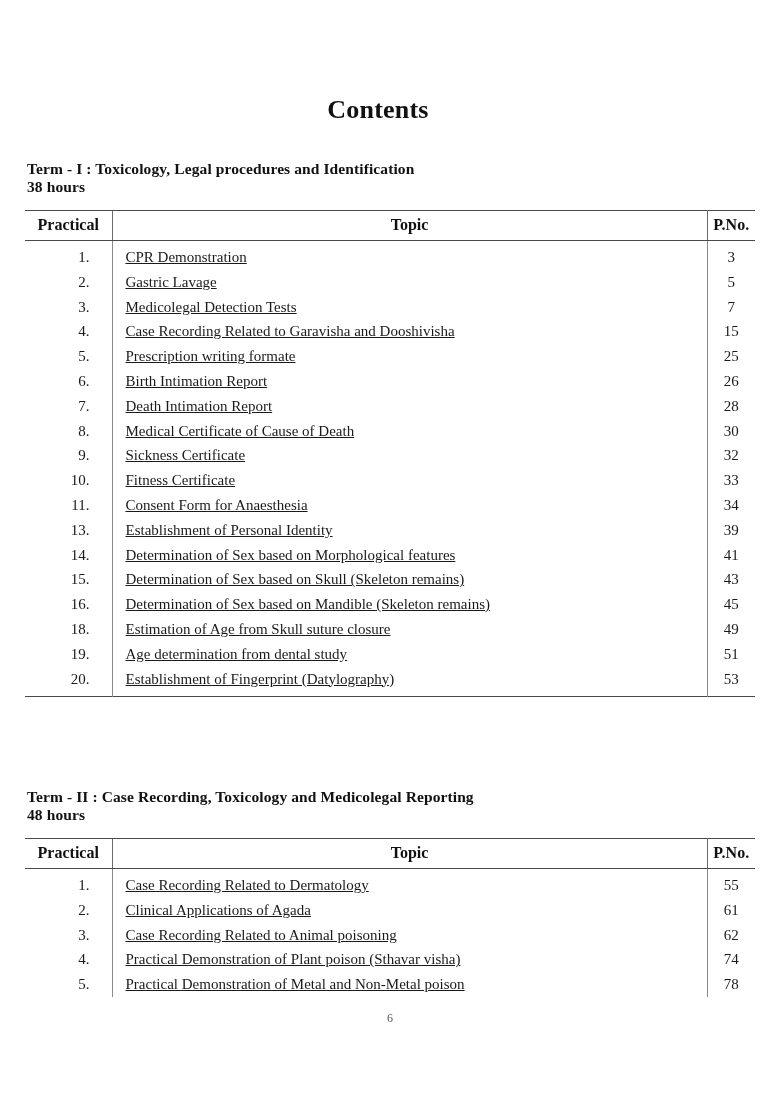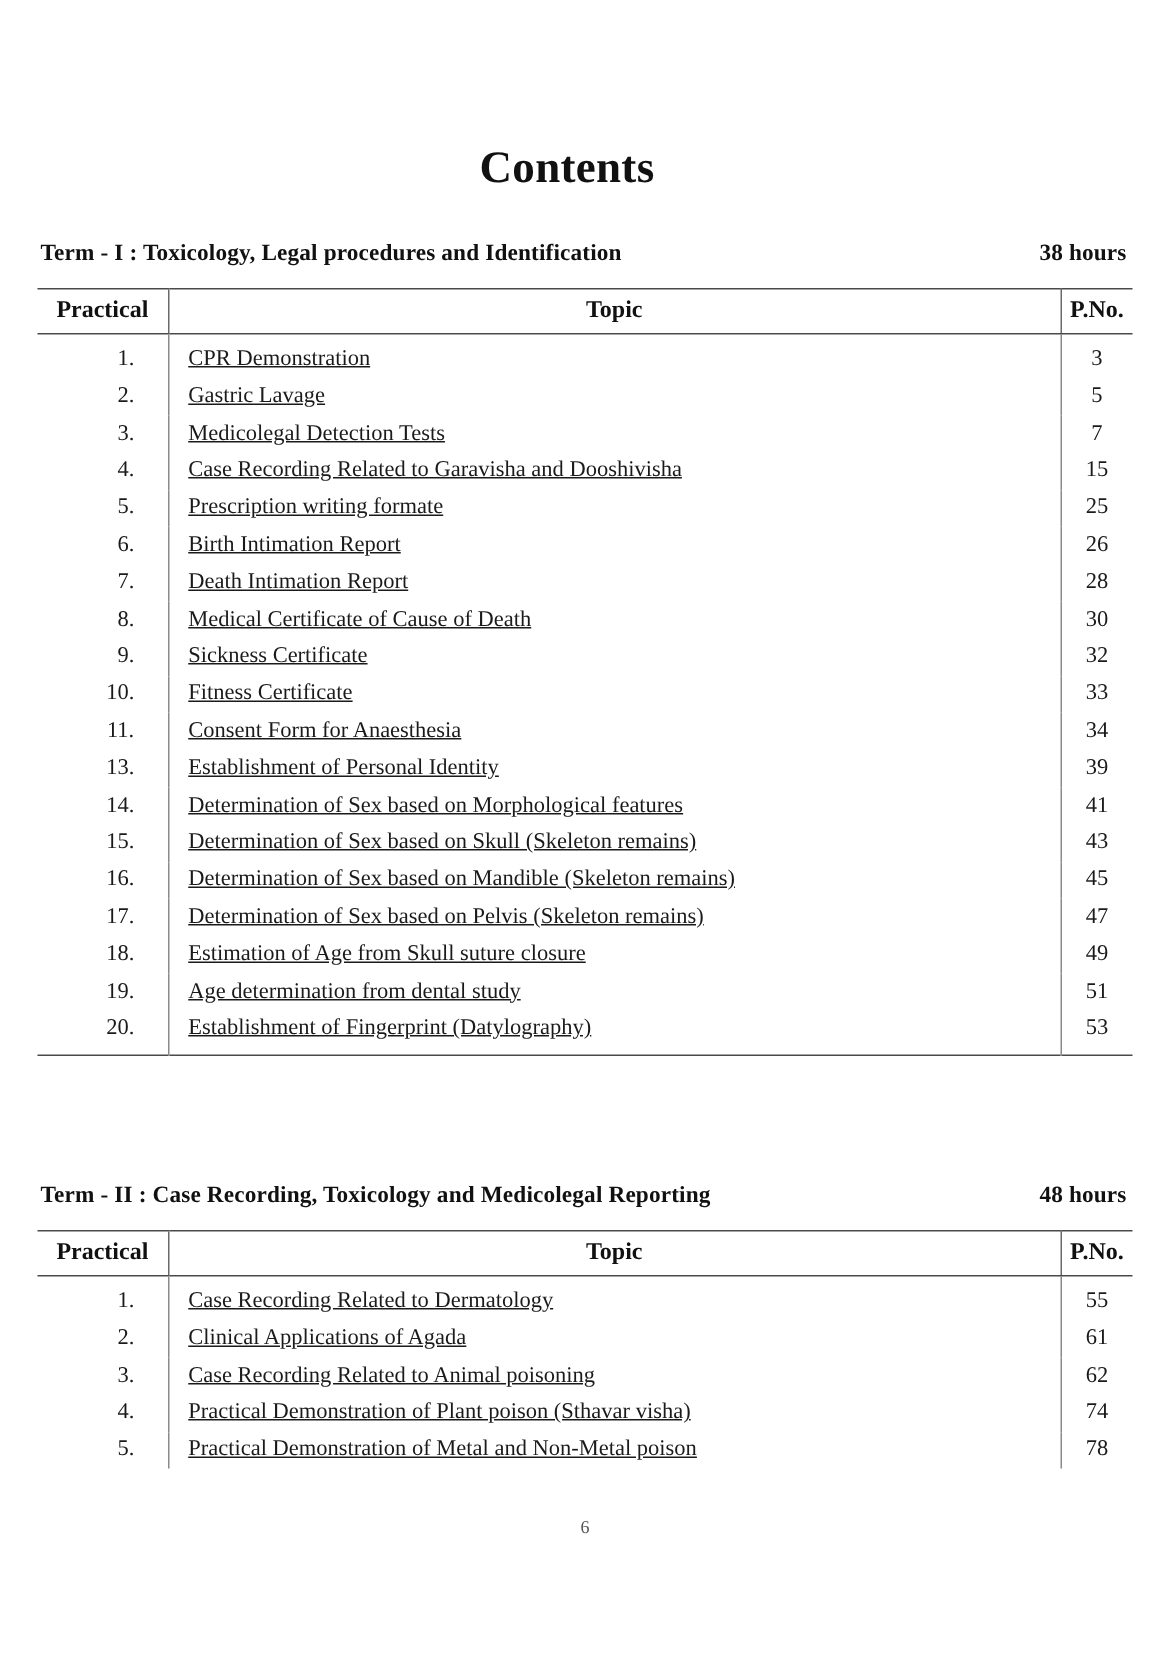--- a/index.html
+++ b/index.html
@@ -23,21 +23,21 @@
     padding: 0;
   }
 
   
   .doc-title {
     position: absolute;
     top: 95px;
     left: 0;
     width: 756px;
     text-align: center;
-    font-size: 30px;
+    font-size: 26px;
     font-weight: bold;
     letter-spacing: 0.2px;
     color: #111;
   }
 
   
   .section {
     position: absolute;
     left: 25px;
     width: 730px;
@@ -45,20 +45,21 @@
 
   .term-heading {
     display: flex;
     align-items: baseline;
     justify-content: space-between;
     font-size: 15.5px;
     font-weight: bold;
     color: #111;
     padding: 0 2px 0 2px;
     letter-spacing: 0.1px;
+    flex-direction: column;
   }
   .term-heading .term-label {
     white-space: nowrap;
   }
   .term-heading .term-hours {
     white-space: nowrap;
     padding-right: 2px;
   }
 
   
@@ -227,25 +228,20 @@
             <td class="t-num">15.</td>
             <td class="t-topic">Determination of Sex based on Skull (Skeleton remains)</td>
             <td class="t-page">43</td>
           </tr>
           <tr>
             <td class="t-num">16.</td>
             <td class="t-topic">Determination of Sex based on Mandible (Skeleton remains)</td>
             <td class="t-page">45</td>
           </tr>
           <tr>
-            <td class="t-num">17.</td>
-            <td class="t-topic">Determination of Sex based on Pelvis (Skeleton remains)</td>
-            <td class="t-page">47</td>
-          </tr>
-          <tr>
             <td class="t-num">18.</td>
             <td class="t-topic">Estimation of Age from Skull suture closure</td>
             <td class="t-page">49</td>
           </tr>
           <tr>
             <td class="t-num">19.</td>
             <td class="t-topic">Age determination from dental study</td>
             <td class="t-page">51</td>
           </tr>
           <tr>

